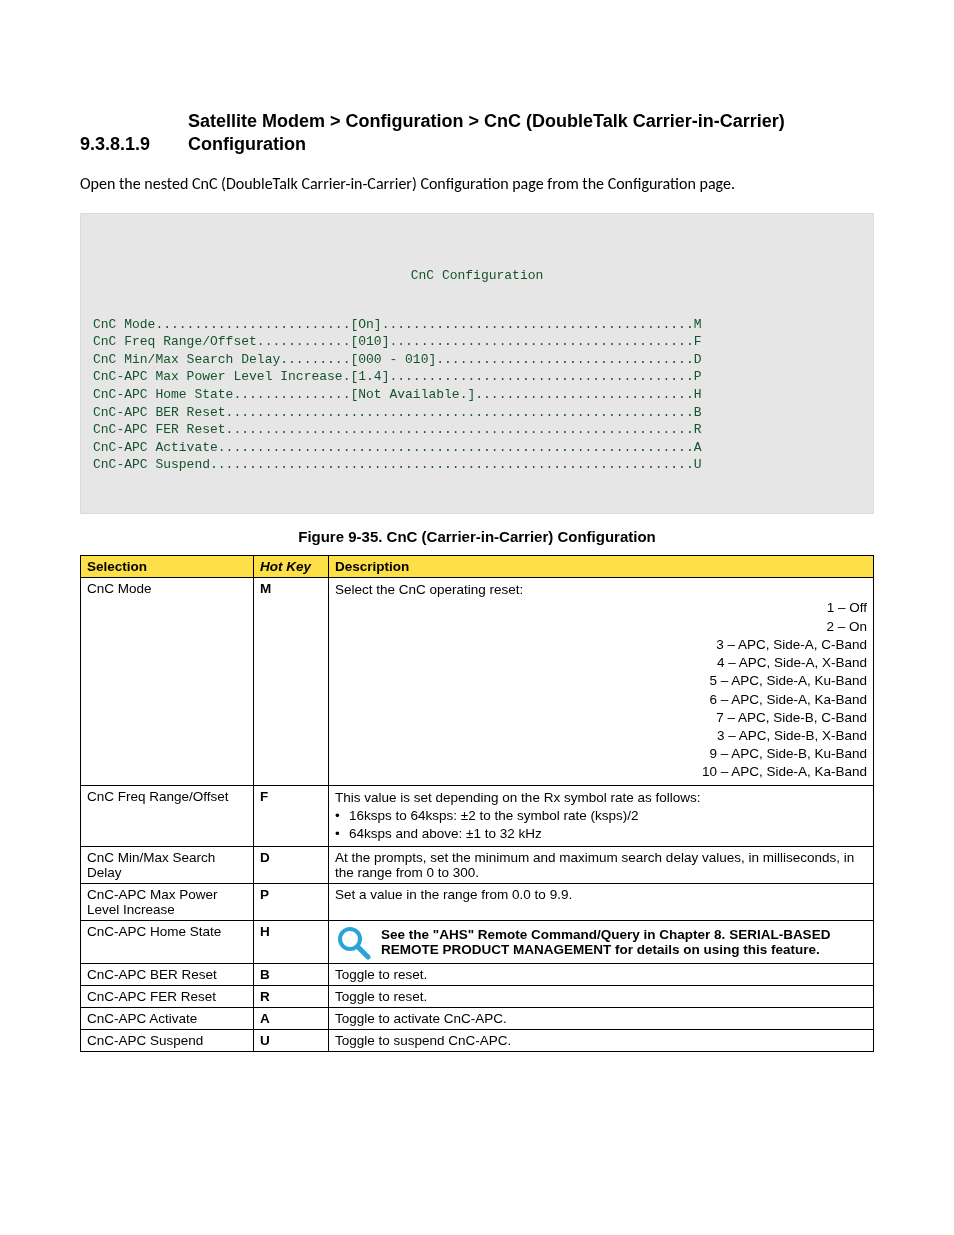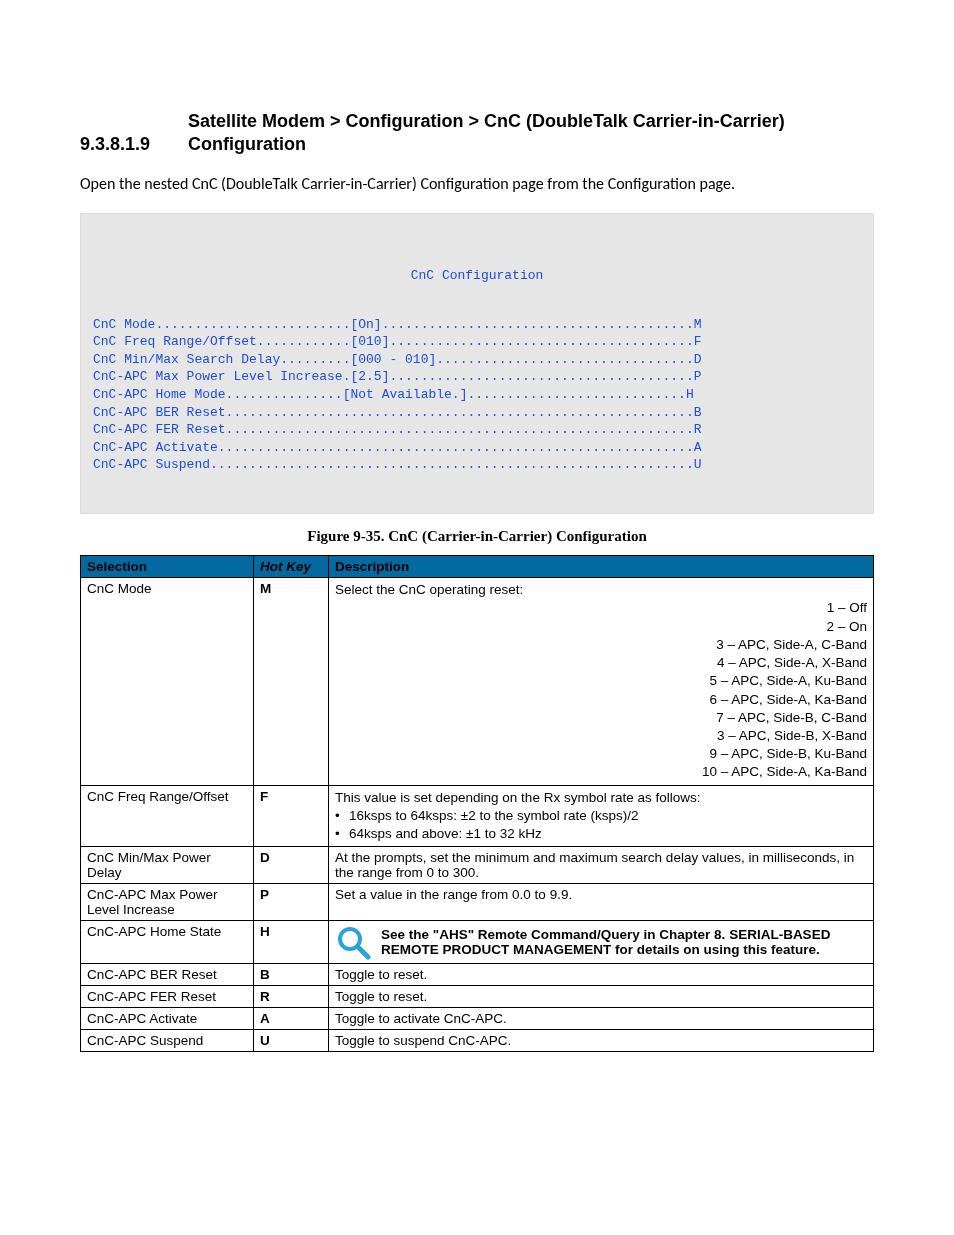--- a/index.html
+++ b/index.html
@@ -35,53 +35,52 @@
     line-height: 1.35;
     margin-bottom: 18px;
     font-family: Calibri, Arial, sans-serif;
   }
   .terminal {
     background: #e6e6e6;
     border: 1px solid #dcdcdc;
     padding: 18px 12px 22px 12px;
     font-family: "Courier New", monospace;
     font-size: 13px;
-    color: #1d4ed8;
+    color: #14532d;
     line-height: 1.35;
     white-space: pre;
     overflow: hidden;
     margin-bottom: 14px;
   }
   .terminal .title {
     text-align: center;
     display: block;
     margin-bottom: 14px;
   }
   .figure-caption {
     text-align: center;
     font-weight: bold;
     font-size: 15px;
     margin-bottom: 10px;
-    font-family: Liberation Serif, serif;
   }
   table.spec {
     border-collapse: collapse;
     width: 100%;
     font-size: 13.5px;
     font-family: Arial, Helvetica, sans-serif;
   }
   table.spec th, table.spec td {
     border: 1px solid #000;
     padding: 3px 6px;
     vertical-align: top;
     text-align: left;
   }
   table.spec th {
     font-weight: bold;
-    background: #0369a1;
+    background: #fde047;
   }
   .col-sel   { width: 160px; }
   .col-key   { width: 62px; text-align: center; font-style: italic; }
   .col-desc  { }
   td.hk { text-align: center; font-weight: bold; }
   .desc-lines { line-height: 1.35; }
   .indent { padding-left: 28px; display: block; text-align: right; }
   .bullet::before {
     content: "•";
     display: inline-block;
@@ -108,22 +107,22 @@
     <div class="sec-title">Satellite Modem &gt; Configuration &gt; CnC (DoubleTalk Carrier-in-Carrier) Configuration</div>
   </div>
 
   <div class="body-text">Open the nested CnC (DoubleTalk Carrier-in-Carrier) Configuration page from the Configuration page.</div>
 
   <div class="terminal">
     <span class="title">CnC Configuration</span>
 <span>CnC Mode.........................[On]........................................M</span>
 <span>CnC Freq Range/Offset............[010].......................................F</span>
 <span>CnC Min/Max Search Delay.........[000 - 010].................................D</span>
-<span>CnC-APC Max Power Level Increase.[2.5].......................................P</span>
-<span>CnC-APC Home Mode...............[Not Available.]............................H</span>
+<span>CnC-APC Max Power Level Increase.[1.4].......................................P</span>
+<span>CnC-APC Home State...............[Not Available.]............................H</span>
 <span>CnC-APC BER Reset............................................................B</span>
 <span>CnC-APC FER Reset............................................................R</span>
 <span>CnC-APC Activate.............................................................A</span>
 <span>CnC-APC Suspend..............................................................U</span>
   </div>
 
   <div class="figure-caption">Figure 9-35. CnC (Carrier-in-Carrier) Configuration</div>
 
   <table class="spec">
     <thead>
@@ -161,21 +160,21 @@
         <td>
           <div class="desc-lines">
             <span>This value is set depending on the Rx symbol rate as follows:</span><br>
             <span class="bullet">16ksps to 64ksps: ±2 to the symbol rate (ksps)/2</span><br>
             <span class="bullet">64ksps and above: ±1 to 32 kHz</span>
           </div>
         </td>
       </tr>
 
       <tr>
-        <td>CnC Min/Max Power Delay</td>
+        <td>CnC Min/Max Search Delay</td>
         <td class="hk">D</td>
         <td>At the prompts, set the minimum and maximum search delay values, in milliseconds, in the range from 0 to 300.</td>
       </tr>
 
       <tr>
         <td>CnC-APC Max Power Level Increase</td>
         <td class="hk">P</td>
         <td>Set a value in the range from 0.0 to 9.9.</td>
       </tr>
 

